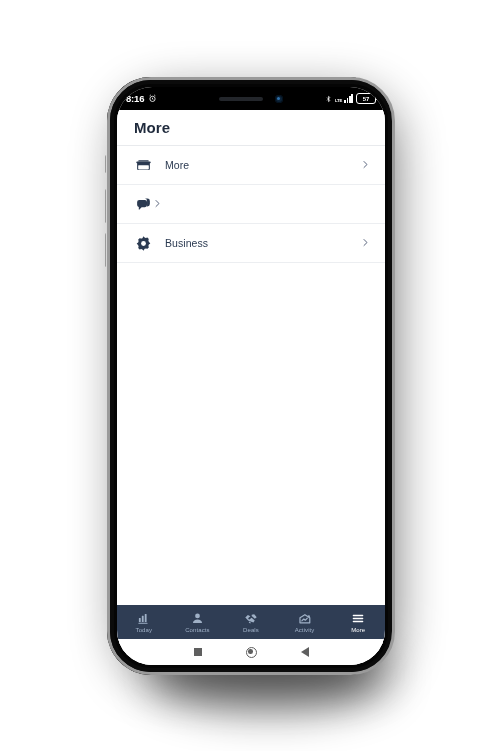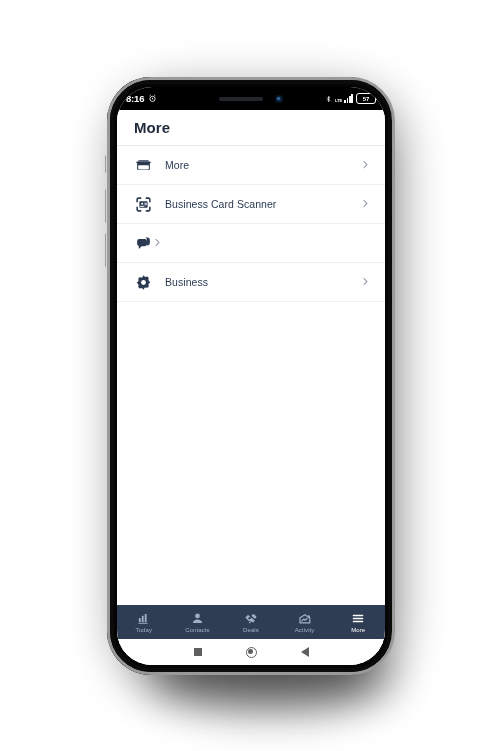--- a/index.html
+++ b/index.html
@@ -423,40 +423,20 @@
               </svg>
             </span>
             <span class="row-label">More</span>
             <span class="row-chevron">
               <svg width="9" height="13" viewBox="0 0 24 24" fill="none" stroke="#55617a" stroke-width="2.6" stroke-linecap="round" stroke-linejoin="round">
                 <path d="M8 4l8 8-8 8"></path>
               </svg>
             </span>
           </div>
 
-          <div class="list-row">
-            <span class="row-icon">
-              <svg width="17" height="17" viewBox="0 0 24 24" fill="none" stroke="#2b3a51" stroke-width="2.2" stroke-linecap="round" stroke-linejoin="round">
-                <path d="M3 8V4.8A1.8 1.8 0 0 1 4.8 3H8"></path>
-                <path d="M16 3h3.2A1.8 1.8 0 0 1 21 4.8V8"></path>
-                <path d="M21 16v3.2a1.8 1.8 0 0 1-1.8 1.8H16"></path>
-                <path d="M8 21H4.8A1.8 1.8 0 0 1 3 19.2V16"></path>
-                <rect x="6.2" y="7.4" width="11.6" height="9.2" rx="1" fill="#2b3a51" stroke="none"></rect>
-                <circle cx="10.2" cy="11" r="1.5" fill="#ffffff" stroke="none"></circle>
-                <path d="M7.8 14.6h4.8" stroke="#ffffff" stroke-width="1.4"></path>
-                <path d="M13.8 10.2h2.6M13.8 12.4h2.6" stroke="#ffffff" stroke-width="1.2"></path>
-              </svg>
-            </span>
-            <span class="row-label">Business Card Scanner</span>
-            <span class="row-chevron">
-              <svg width="9" height="13" viewBox="0 0 24 24" fill="none" stroke="#55617a" stroke-width="2.6" stroke-linecap="round" stroke-linejoin="round">
-                <path d="M8 4l8 8-8 8"></path>
-              </svg>
-            </span>
-          </div>
 
           <div class="list-row">
             <span class="row-icon">
               <svg width="17" height="17" viewBox="0 0 24 24" fill="#2b3a51" stroke="none">
                 <path d="M10 3.5h7.5A3.5 3.5 0 0 1 21 7v4.2a3.5 3.5 0 0 1-3.5 3.5H17V7a3.5 3.5 0 0 0-3.5-3.5z"></path>
                 <path d="M6 5.5h8A3 3 0 0 1 17 8.5v4.3a3 3 0 0 1-3 3H9.4L6.2 19.2a.5.5 0 0 1-.85-.36V15.6A3 3 0 0 1 3 12.8V8.5a3 3 0 0 1 3-3z"></path>
               </svg>
             </span>
             <span class="row-chevron">
               <svg width="9" height="13" viewBox="0 0 24 24" fill="none" stroke="#55617a" stroke-width="2.6" stroke-linecap="round" stroke-linejoin="round">

